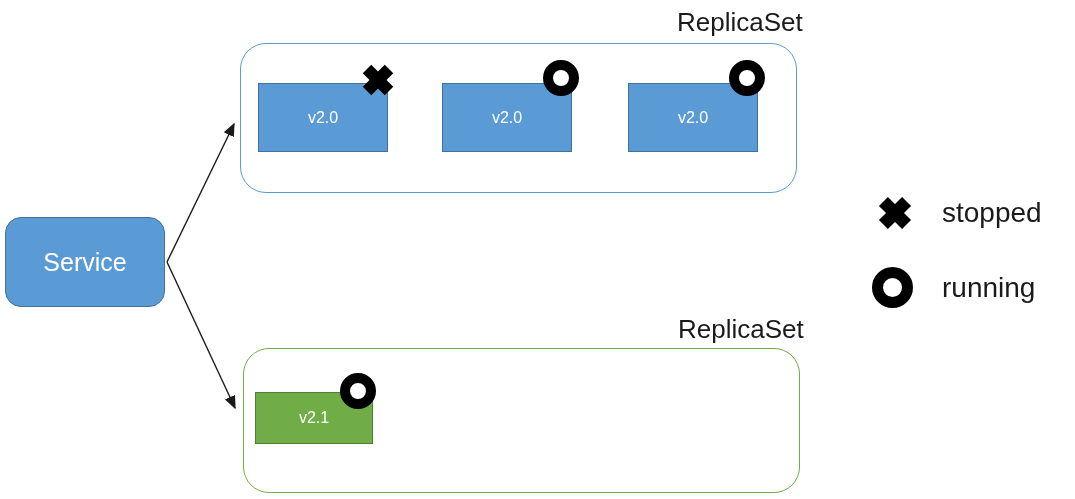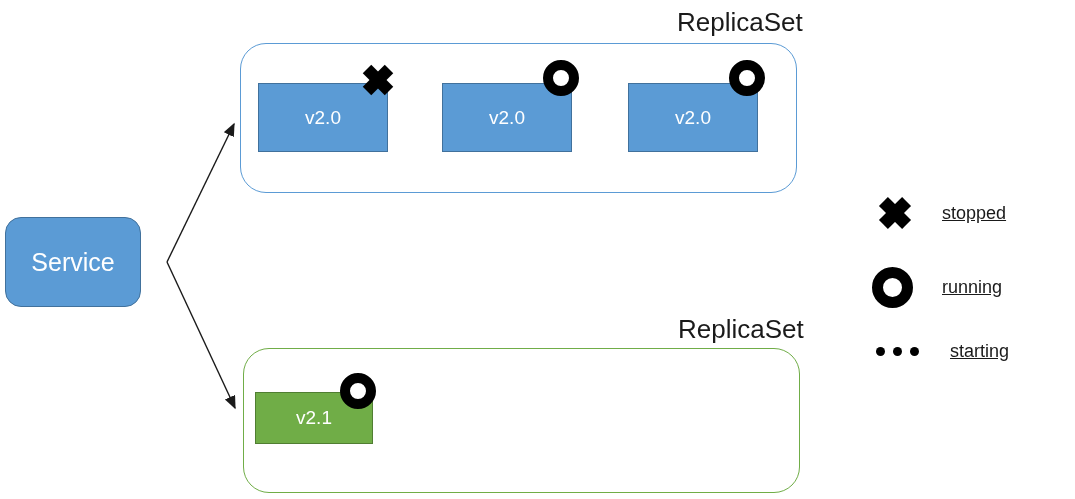--- a/index.html
+++ b/index.html
@@ -24,21 +24,21 @@
   }
   .arrows line {
     stroke: #1a1a1a;
     stroke-width: 1.4;
   }
 
   
   .service-box {
     position: absolute;
     left: 5px; top: 217px;
-    width: 136px; height: 90px;
+    width: 160px; height: 90px;
     background: #5B9BD5;
     border: 1.5px solid #41719C;
     border-radius: 16px;
     box-sizing: border-box;
     display: flex;
     align-items: center;
     justify-content: center;
     color: #ffffff;
     font-size: 25px;
   }
@@ -70,21 +70,21 @@
   .rs-label-bottom { left: 678px; top: 314px; }
 
   
   .pod {
     position: absolute;
     box-sizing: border-box;
     display: flex;
     align-items: center;
     justify-content: center;
     color: #ffffff;
-    font-size: 19px;
+    font-size: 16px;
   }
   .pod-blue {
     background: #5B9BD5;
     border: 1.5px solid #41719C;
     width: 130px; height: 69px;
     top: 83px;
   }
   .pod-1 { left: 258px; }
   .pod-2 { left: 442px; }
   .pod-3 { left: 628px; }
@@ -119,24 +119,23 @@
     display: flex;
     align-items: center;
   }
   .legend-stopped  { left: 875px; top: 193px; }
   .legend-running  { left: 872px; top: 267px; justify-content: center; }
   .legend-starting { left: 876px; top: 341px; }
   .legend-stopped  .legend-text { margin-left: 27px; }
   .legend-running  .legend-text { margin-left: 29px; }
   .legend-starting .legend-text { margin-left: 31px; }
   .legend-text {
-    font-size: 18px;
+    font-size: 28px;
     color: #1a1a1a;
     white-space: nowrap;
-    text-decoration: underline;
   }
   .dots {
     display: flex;
     align-items: center;
     gap: 8px;
     width: 43px;
   }
   .dot {
     width: 9px; height: 9px;
     border-radius: 50%;
@@ -200,22 +199,14 @@
       </g>
     </svg>
     <span class="legend-text">stopped</span>
   </div>
 
   <div class="legend-row legend-running">
     <div class="ring ring-legend"></div>
     <span class="legend-text">running</span>
   </div>
 
-  <div class="legend-row legend-starting">
-    <div class="dots">
-      <div class="dot"></div>
-      <div class="dot"></div>
-      <div class="dot"></div>
-    </div>
-    <span class="legend-text">starting</span>
-  </div>
 
 </div>
 
 </body></html>

